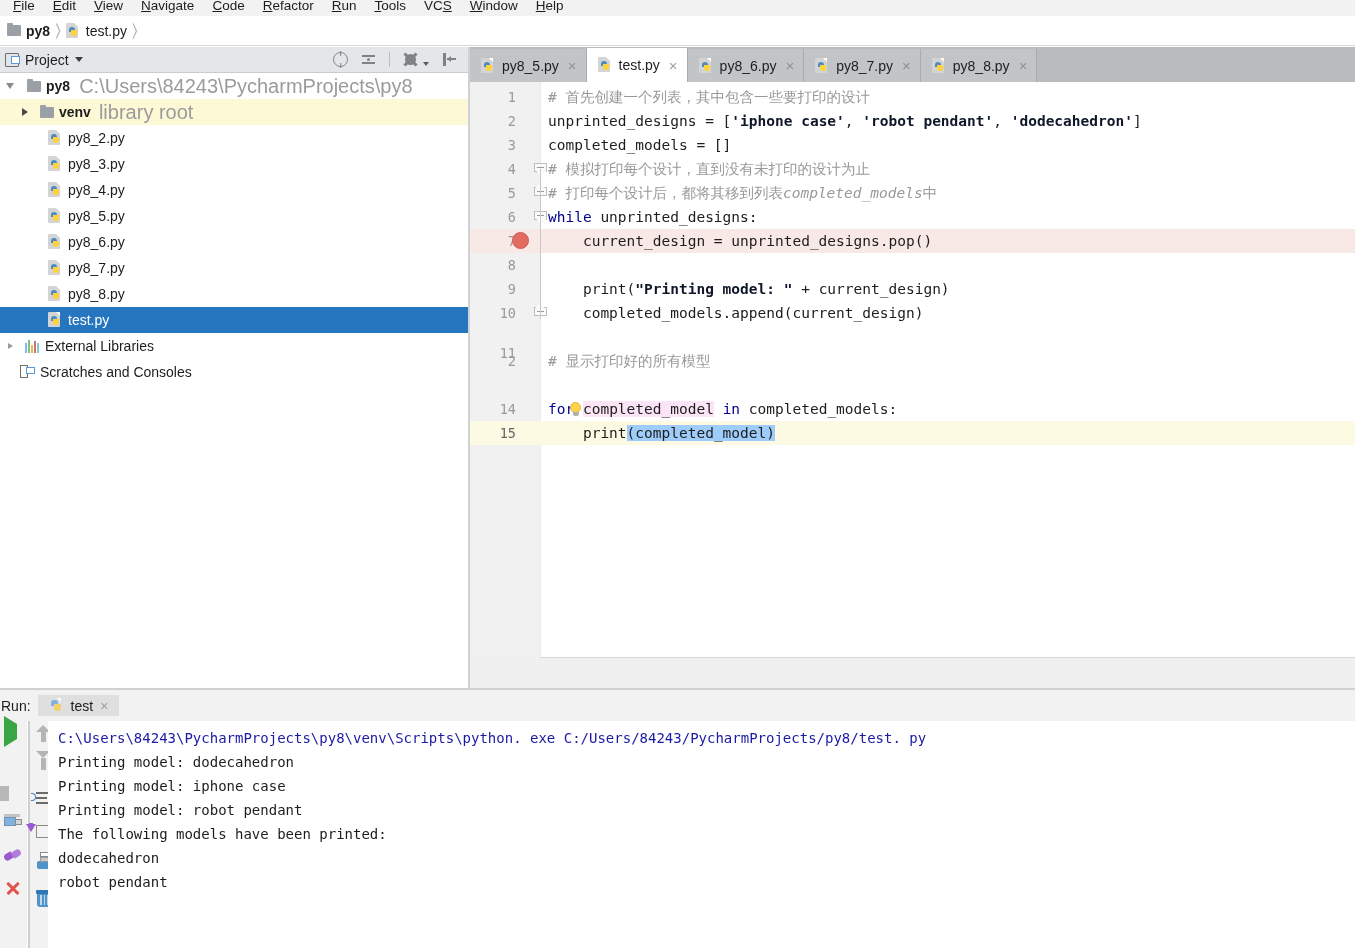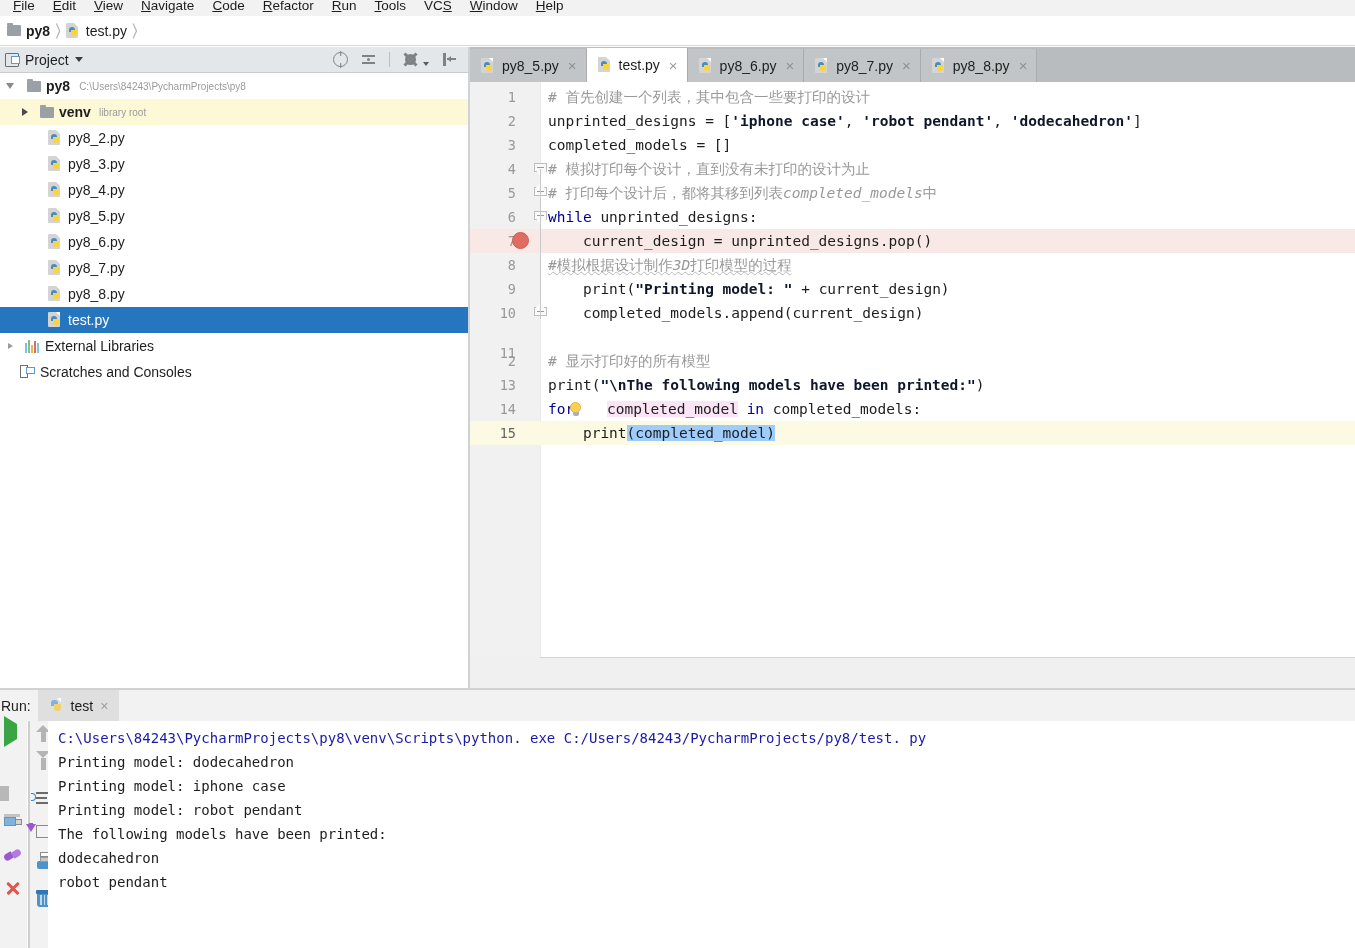--- a/index.html
+++ b/index.html
@@ -116,21 +116,21 @@
   }
   .trow{
     display:flex;align-items:center;height:26px;gap:5px;
     padding-left:6px;box-sizing:border-box;white-space:nowrap;
     font-size:14px;
   }
   .trow.sel{background:#2675bf;color:#ffffff;}
   .trow.hl{background:#fdf8d5;}
   .trow .name{font-size:14px;}
   .trow .name.b{font-weight:bold;}
-  .trow .sub{color:#9b9b9b;font-size:10px;}
+  .trow .sub{color:#9b9b9b;font-size:20px;}
   .arrow-r{
     width:0;height:0;border-top:4.5px solid transparent;border-bottom:4.5px solid transparent;
     border-left:6px solid #4a4a4a;display:inline-block;
   }
   .arrow-d{
     width:0;height:0;border-left:4.5px solid transparent;border-right:4.5px solid transparent;
     border-top:6px solid #8a8a8a;display:inline-block;
   }
   .sp{display:inline-block;}
   
@@ -189,21 +189,21 @@
   .s-com{color:#999999;font-style:normal;}
   .s-com-i{color:#999999;font-style:italic;}
   .s-str{color:#0f172a;font-weight:bold;}
   .s-kw{color:#00008c;font-weight:normal;}
   .wavy{
     text-decoration:underline;
     text-decoration-style:wavy;
     text-decoration-color:#b9b9b9;
     text-decoration-thickness:1px;
   }
-  .hl-pink{background:#fbe4f5;margin-left:24px;}
+  .hl-pink{background:#fbe4f5;}
   .hl-blue{background:#9ecdfb;}
 
   
   .bpdot{
     position:absolute;left:42px;width:17px;height:17px;border-radius:50%;
     background:#e06c62;border:1px solid #cf5d53;box-sizing:border-box;
   }
   
   .fold{
     position:absolute;left:64px;width:13px;height:13px;box-sizing:border-box;
@@ -248,21 +248,21 @@
   .hsplit{position:absolute;left:0;top:688px;width:1355px;height:2px;background:#cfd2d4;}
 
   
   .runpanel{position:absolute;left:0;top:690px;width:1355px;height:258px;background:#ffffff;}
   .run-tabbar{
     position:absolute;left:0;top:0;width:1355px;height:31px;background:#f2f2f2;
     display:flex;align-items:center;
   }
   .run-label{font-size:14px;padding-left:1px;padding-right:7px;color:#1d1d1d;}
   .run-tab{
-    display:flex;align-items:center;gap:7px;height:31px;padding:0 11px;
+    display:flex;align-items:center;gap:7px;height:21px;padding:0 11px;
     background:#dfdfdf;font-size:14px;box-sizing:border-box;
   }
   .run-tab .x{color:#9b9e9f;font-size:14px;}
   .run-left-tools{
     position:absolute;left:0;top:31px;width:27px;height:227px;background:#f2f2f2;
     display:flex;flex-direction:column;align-items:center;padding-top:3px;gap:12px;
     box-sizing:border-box;
   }
   .run-left-tools2{
     position:absolute;left:29px;top:31px;width:32px;height:227px;background:#f2f2f2;
@@ -540,26 +540,25 @@
     <div class="gutter"></div>
     <div class="gutter-edge"></div>
     <div class="code-area" id="code-area">
         <div class="ln" style="top: 3px;"><span class="num">1</span><span class="src"><span class="s-com"># 首先创建一个列表，其中包含一些要打印的设计</span></span></div>
         <div class="ln" style="top: 27px;"><span class="num">2</span><span class="src">unprinted_designs = [<span class="s-str">'iphone case'</span>, <span class="s-str">'robot pendant'</span>, <span class="s-str">'dodecahedron'</span>]</span></div>
         <div class="ln" style="top: 51px;"><span class="num">3</span><span class="src">completed_models = []</span></div>
         <div class="ln" style="top: 75px;"><span class="num">4</span><span class="src"><span class="s-com"># 模拟打印每个设计，直到没有未打印的设计为止</span></span></div>
         <div class="ln" style="top: 99px;"><span class="num">5</span><span class="src"><span class="s-com"># 打印每个设计后，都将其移到列表</span><span class="s-com-i">completed_models</span><span class="s-com">中</span></span></div>
         <div class="ln" style="top: 123px;"><span class="num">6</span><span class="src"><span class="s-kw">while</span> unprinted_designs:</span></div>
         <div class="ln bp" style="top: 147px;"><span class="num">7</span><span class="src">    current_design = unprinted_designs.pop()</span></div>
-        <div class="ln" style="top: 171px;"><span class="num">8</span><span class="src"><span class="s-com wavy">#模拟根据设计制作</span><span class="s-com-i wavy">3D</span><span class="s-com wavy">打印模型的过程</span></span></div>
+        <div class="ln" style="top: 171px;"><span class="num">8</span></div>
         <div class="ln" style="top: 195px;"><span class="num">9</span><span class="src">    print(<span class="s-str">"Printing model: "</span> + current_design)</span></div>
         <div class="ln" style="top: 219px;"><span class="num">10</span><span class="src">    completed_models.append(current_design)</span></div>
         <div class="ln" style="top: 243px; margin-top: 16px;"><span class="num">11</span><span class="src"></span></div>
         <div class="ln" style="top: 267px;"><span class="num">2</span><span class="src"><span class="s-com"># 显示打印好的所有模型</span></span></div>
-        <div class="ln" style="top: 291px;"><span class="num">13</span><span class="src">print(<span class="s-str">"\nThe following models have been printed:"</span>)</span></div>
         <div class="ln" style="top: 315px;"><span class="num">14</span><span class="src"><span class="s-kw">for</span> <span class="hl-pink">completed_model</span> <span class="s-kw">in</span> completed_models:</span></div>
         <div class="ln cur" style="top: 339px;"><span class="num">15</span><span class="src">    print<span class="hl-blue">(completed_model)</span></span></div>
         <div class="bpdot" style="top: 150px;"></div>
         <div class="fold down" style="top: 81px;">
           <i class="body"></i>
           <i class="tip"></i>
         </div>
         <div class="fold up" style="top: 105px;">
           <i class="body"></i>
           <i class="tip"></i>

